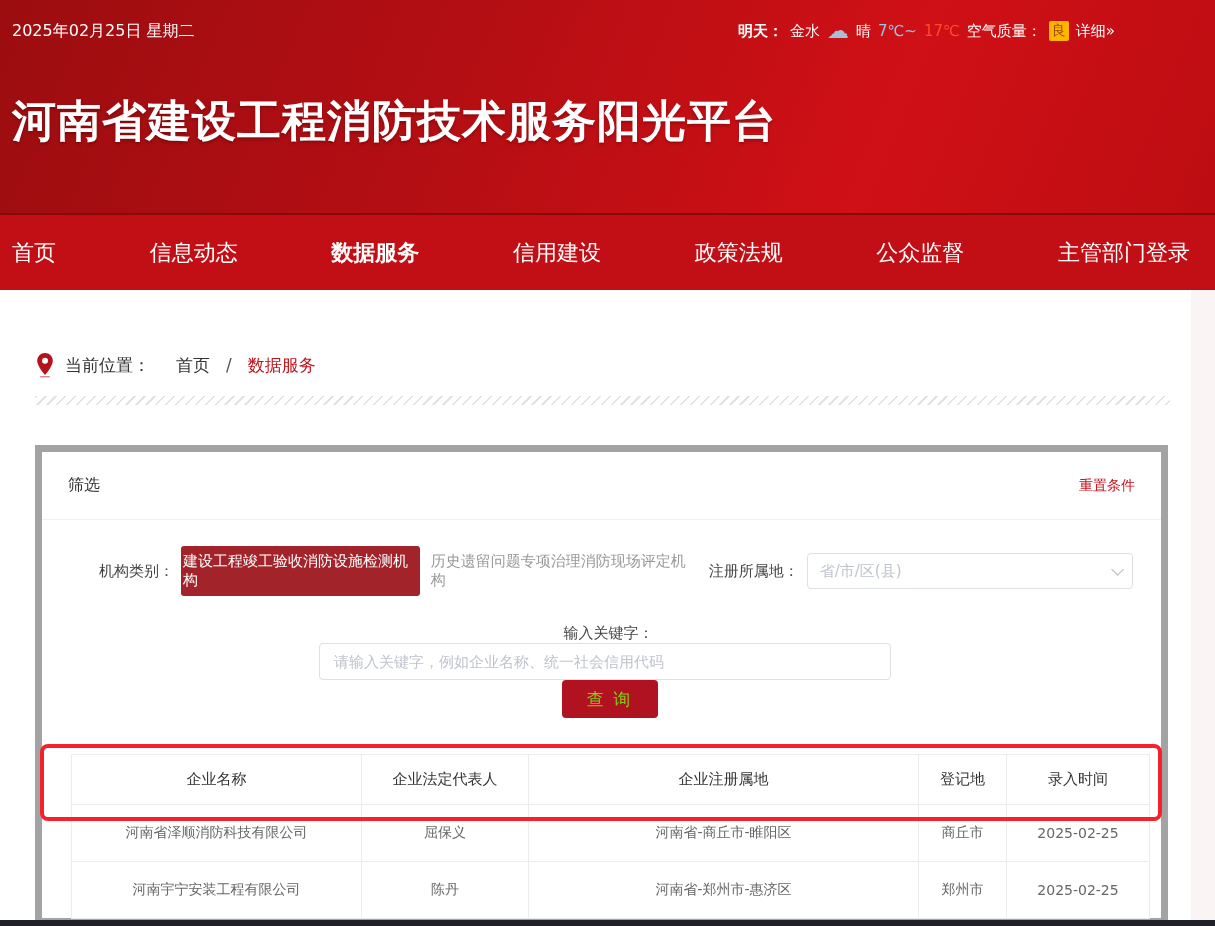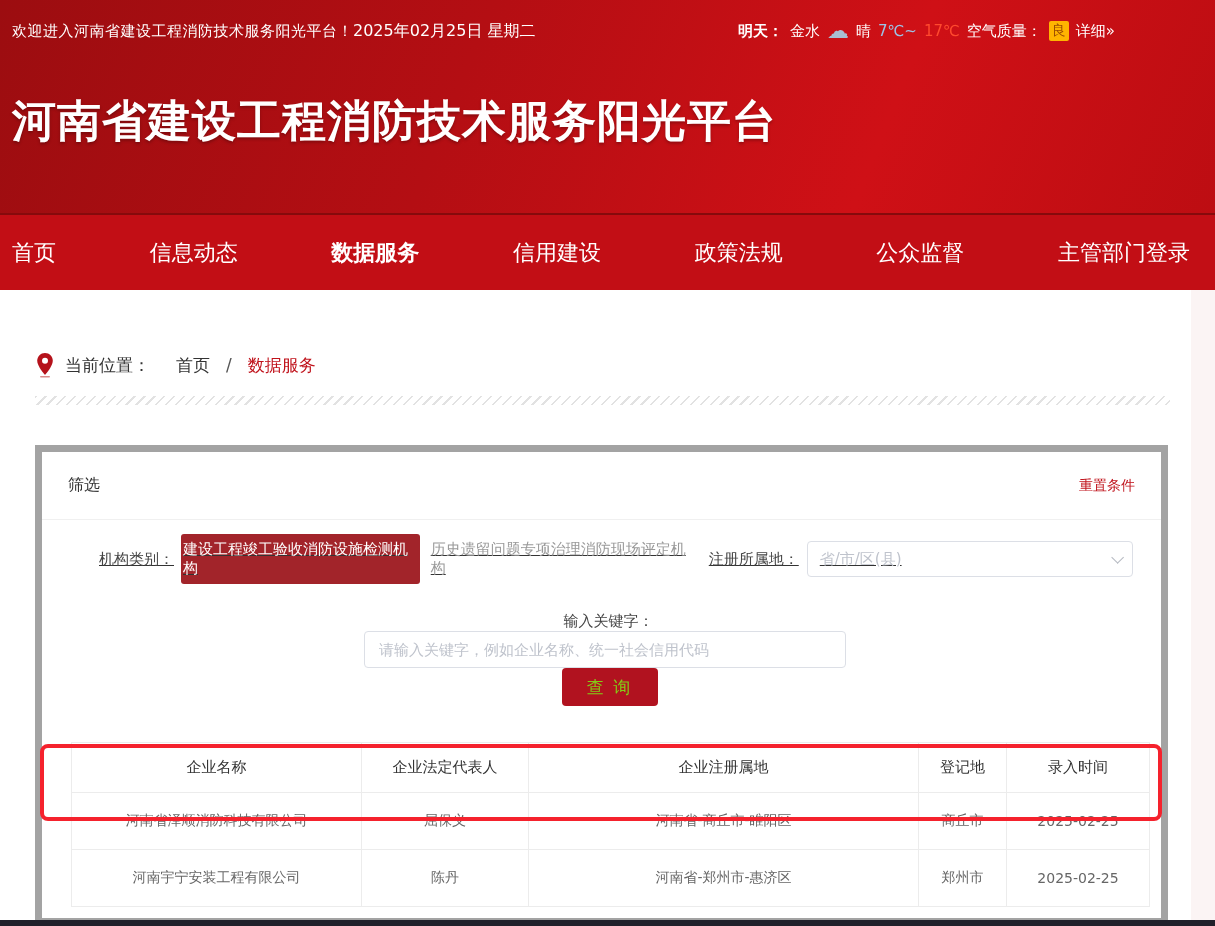--- a/index.html
+++ b/index.html
@@ -66,42 +66,42 @@
     background:#fff;
   }
   .panel-header {
     display:flex; align-items:center; justify-content:space-between;
     padding:23px 26px; border-bottom:1px solid #f0f0f0;
   }
   .panel-title { font-size:16px; color:#333; }
   .reset-link { font-size:14px; color:#c0121b; cursor:pointer;text-align:center; }
 
   .filter-row { display:flex; align-items:center; padding:0 28px; }
-  .filter-row.row1 { margin-top:14px;text-decoration:underline; }
+  .filter-row.row1 { margin-top:26px; }
   .filter-row.row2 { margin-top:28px;flex-direction:column; }
   .f-label { width:104px; text-align:right; font-size:15px; color:#444; flex-shrink:0; }
   .cat-pill {
     margin-left:7px; padding:6px 2px; border-radius:3px;
     background:#a2242a; color:#fff; font-size:15px; cursor:pointer;
   }
   .cat-option { margin-left:11px; color:#999; font-size:15px; cursor:pointer; }
   .region-label { margin-left:auto; }
   .select-box {
     margin-left:8px; width:333px; height:36px;
     border:1px solid #dcdfe6; border-radius:4px;
     display:flex; align-items:center; justify-content:space-between;
     padding:0 12px; cursor:pointer; background:#fff;
   }
   .select-placeholder { color:#bfc3cc; font-size:15px; }
   .chevron {
     width:9px; height:9px; border-right:1.6px solid #b6bac2; border-bottom:1.6px solid #b6bac2;
     transform:rotate(45deg) translateY(-3px);
   }
   .keyword-input {
-    margin-left:7px; width:482px; height:37px;
+    margin-left:7px; width:572px; height:37px;
     border:1px solid #dcdfe6; border-radius:4px;
     padding:0 14px; font-size:15px; color:#333; outline:none;
     font-family:"DejaVu Sans","Liberation Sans",sans-serif;
   }
   .keyword-input::placeholder { color:#bfc3cc; }
   .search-btn {
     margin-left:16px; width:96px; height:38px;
     background:#b1121f; color:#84cc16; border:none; border-radius:4px;
     font-size:17px; cursor:pointer; letter-spacing:2px;
     font-family:"DejaVu Sans","Liberation Sans",sans-serif;
@@ -132,21 +132,20 @@
   .bottom-bar {
     position:absolute; left:0; bottom:0; width:1215px; height:6px;
     background:#20202a;
   }
 </style>
 </head>
 <body>
 
 <div class="site-header">
   <div class="topbar">
-    <span class="welcome">欢迎进入河南省建设工程消防技术服务阳光平台！</span>
     <span class="date">2025年02月25日 星期二</span>
     <span class="weather">
       <span class="w-label">明天：</span>
       <span>金水</span>
       <span class="cloud">☁</span>
       <span>晴</span>
       <span class="temp-low">7℃~</span>
       <span class="temp-high">17℃</span>
       <span>空气质量：</span>
       <span class="aqi-badge">良</span>

